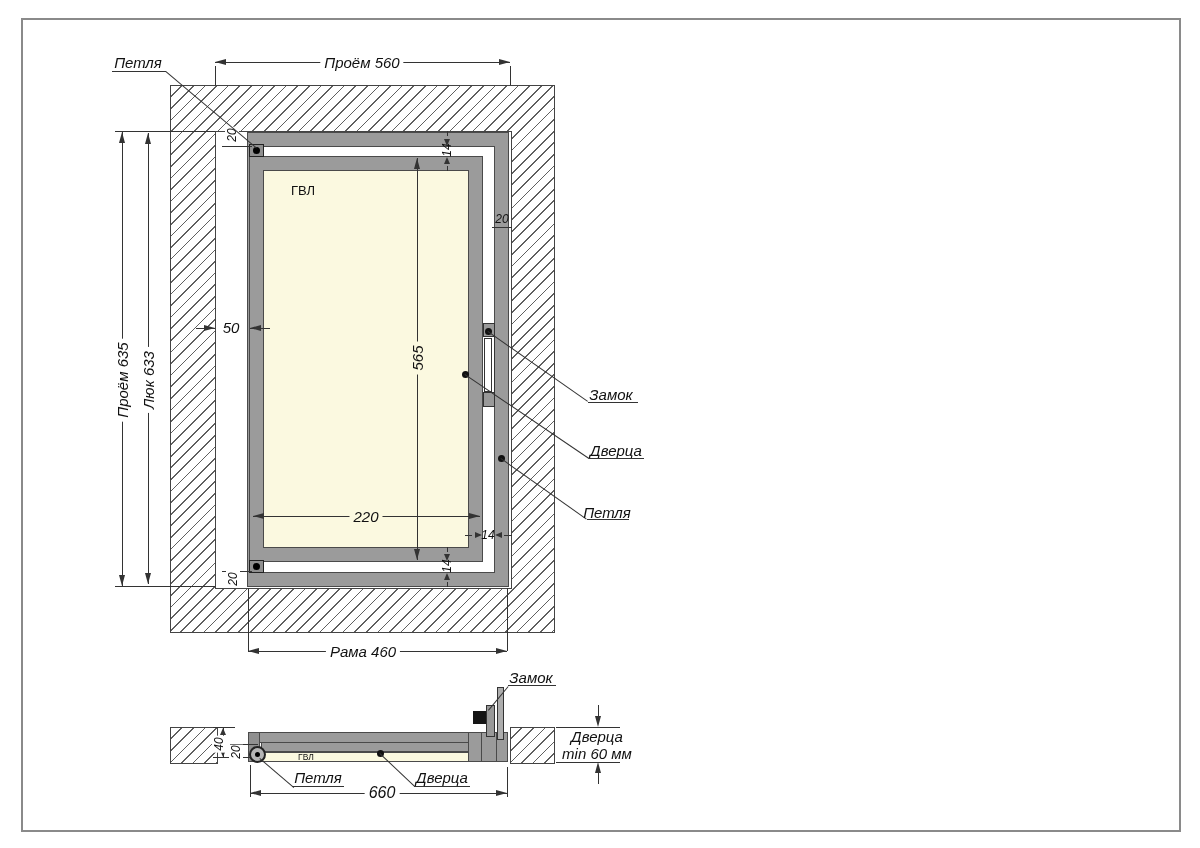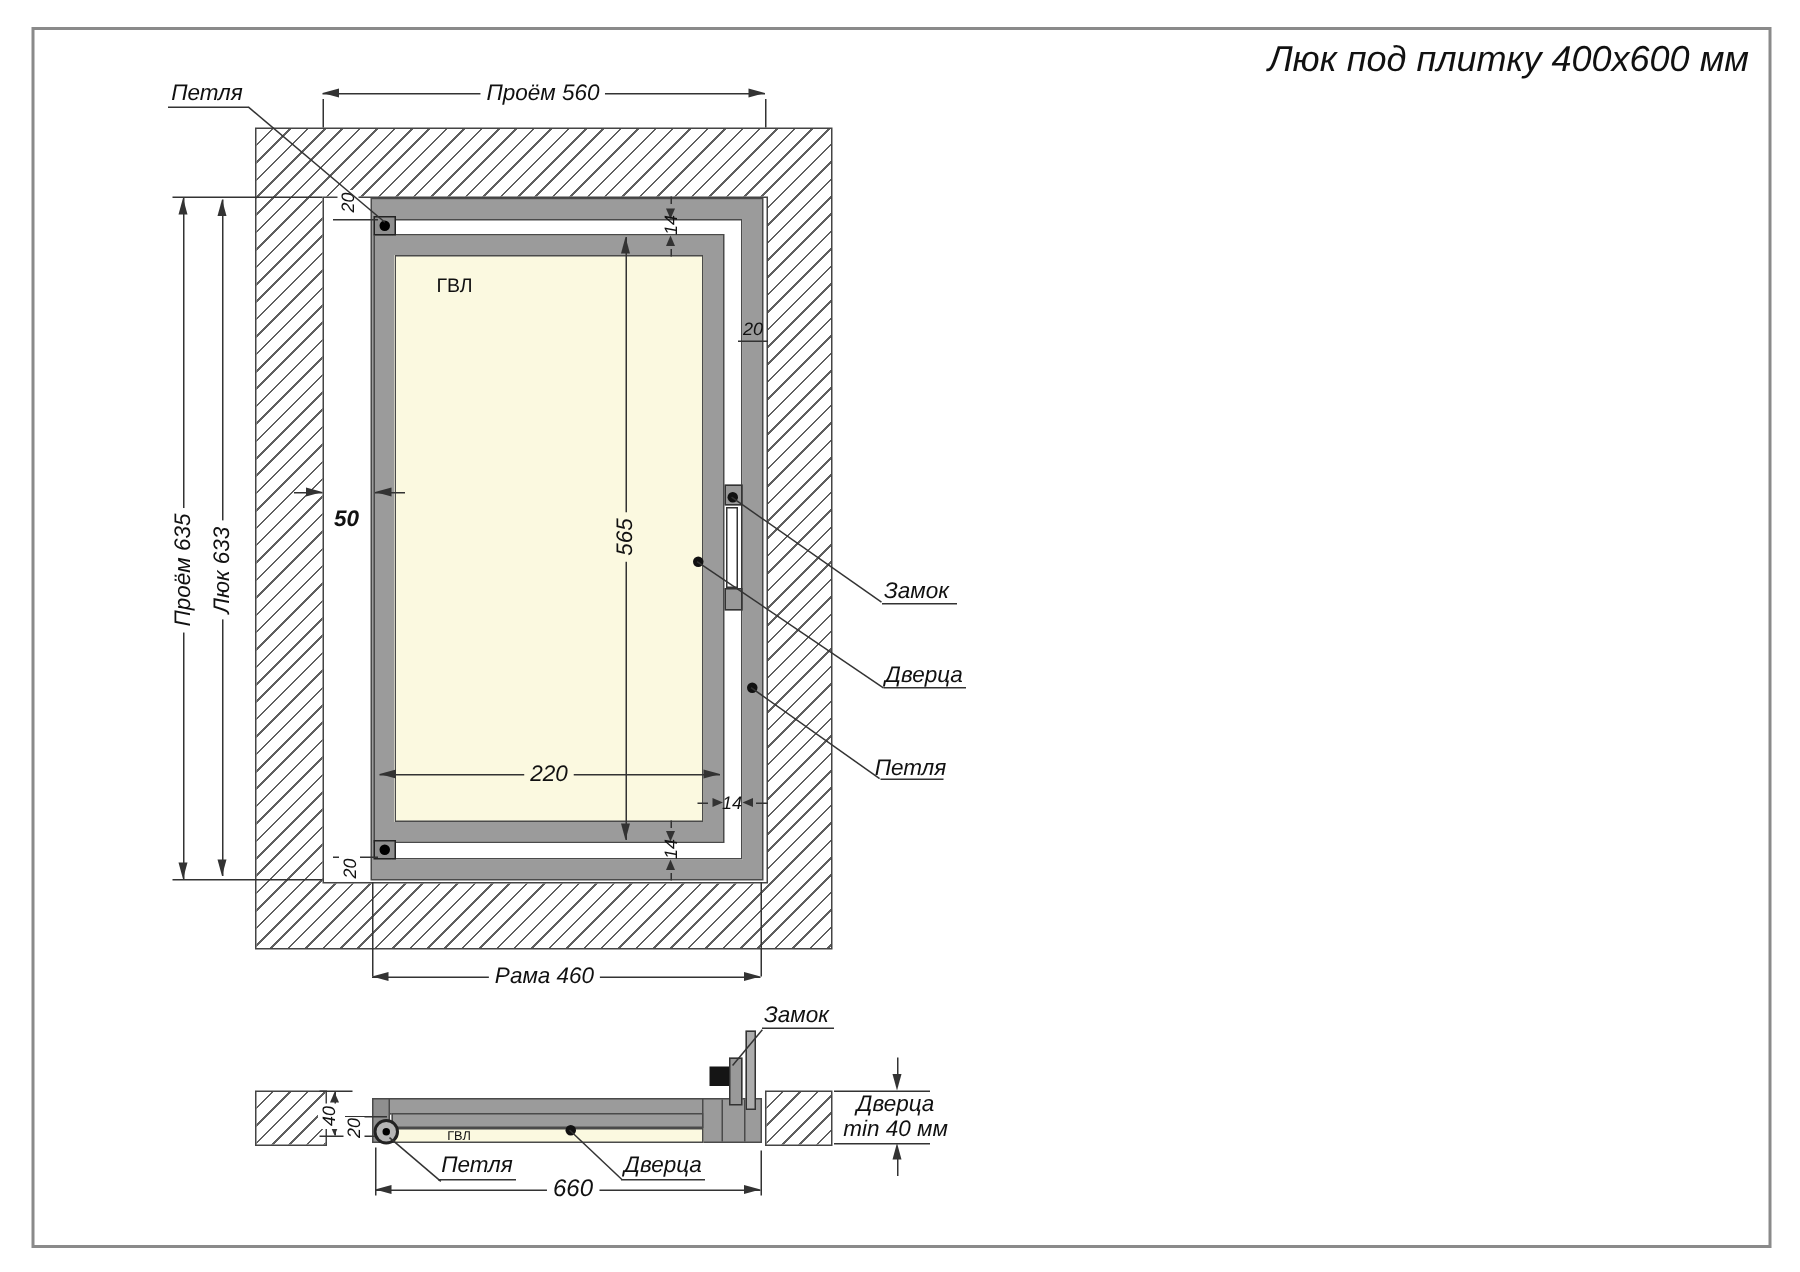--- a/index.html
+++ b/index.html
@@ -40,21 +40,20 @@
   .lbl.up{font-style:normal;font-size:13px;}
   .lbl.tiny{font-style:normal;font-size:8.5px;}
 
   .part{position:absolute;box-sizing:border-box;}
 </style>
 </head>
 <body>
 
 <div class="sheet">
   <div class="pageframe"></div>
-  <div class="title">Люк под плитку 400x600 мм</div>
 
   <div class="hatch" style="left:170px;top:85px;width:383px;height:546px;"></div>
   <div class="opening" style="left:215px;top:131px;width:295px;height:456px;"></div>
 
   <div class="ring" style="left:248px;top:133px;width:260px;height:453px;"></div>
 
   <div class="door" style="left:250px;top:157px;width:232px;height:404px;"></div>
   <div class="lbl up" style="left:303px;top:190px;">ГВЛ</div>
 
   <div class="part" style="left:249px;top:144px;width:15px;height:13px;background:#8f8f8f;border:1px solid #222;">
@@ -84,21 +83,21 @@
   <div class="arr d" style="left:118.5px;top:575px;"></div>
   <div class="arr u" style="left:144.5px;top:133px;"></div>
   <div class="arr d" style="left:144.5px;top:573px;"></div>
   <div class="lbl rot bg" style="left:122px;top:380px;">Проём 635</div>
   <div class="lbl rot bg" style="left:148px;top:380px;">Люк 633</div>
 
   <div class="hl" style="left:196px;top:328px;width:19px;"></div>
   <div class="hl" style="left:250px;top:328px;width:20px;"></div>
   <div class="arr r" style="left:204px;top:324.5px;"></div>
   <div class="arr l" style="left:250px;top:324.5px;"></div>
-  <div class="lbl" style="left:231px;top:346px;font-weight:bold;">50</div>
+  <div class="lbl" style="left:231px;top:327px;">50</div>
 
   <div class="vl" style="left:417px;top:158px;height:402px;"></div>
   <div class="arr u" style="left:413.5px;top:158px;"></div>
   <div class="arr d" style="left:413.5px;top:549px;"></div>
   <div class="lbl rot" style="left:417px;top:358px;background:#fbf9e0;padding:0 4px;">565</div>
 
   <div class="hl" style="left:253px;top:516px;width:227px;"></div>
   <div class="arr l" style="left:253px;top:512.5px;"></div>
   <div class="arr r" style="left:469px;top:512.5px;"></div>
   <div class="lbl" style="left:366px;top:516px;background:#fbf9e0;padding:0 4px;">220</div>
@@ -193,21 +192,21 @@
   <div class="arr r" style="left:496px;top:789.5px;"></div>
   <div class="lbl bg" style="left:382px;top:793px;font-size:16px;">660</div>
 
   <div class="hl" style="left:556px;top:727px;width:64px;"></div>
   <div class="hl" style="left:556px;top:762px;width:64px;"></div>
   <div class="vl" style="left:598px;top:705px;height:12px;"></div>
   <div class="arr d" style="left:594.5px;top:716px;"></div>
   <div class="vl" style="left:598px;top:772px;height:12px;"></div>
   <div class="arr u" style="left:594.5px;top:762px;"></div>
   <div class="lbl" style="left:597px;top:736px;">Дверца</div>
-  <div class="lbl" style="left:597px;top:753px;">min 40 мм</div>
+  <div class="lbl" style="left:597px;top:753px;">min 60 мм</div>
 
   <div class="lbl" style="left:531px;top:677px;">Замок</div>
   <div class="hl" style="left:508px;top:685px;width:48px;"></div>
   <div class="leader" style="left:488px;top:710px;width:31px;transform:rotate(-50.2deg);"></div>
 
   <div class="leader" style="left:260px;top:758px;width:45px;transform:rotate(40.5deg);"></div>
   <div class="lbl" style="left:318px;top:777px;">Петля</div>
   <div class="hl" style="left:292px;top:786px;width:52px;"></div>
 
   <div class="dot" style="left:376.5px;top:749.5px;"></div>

